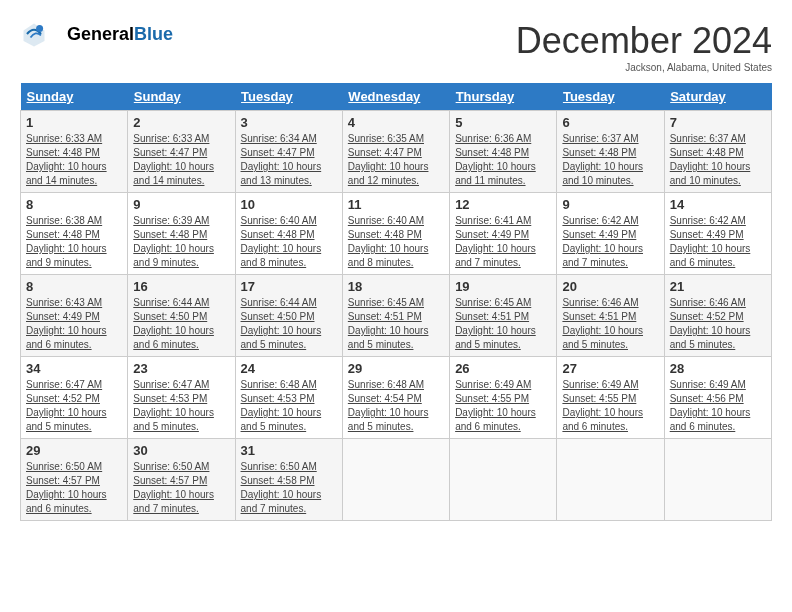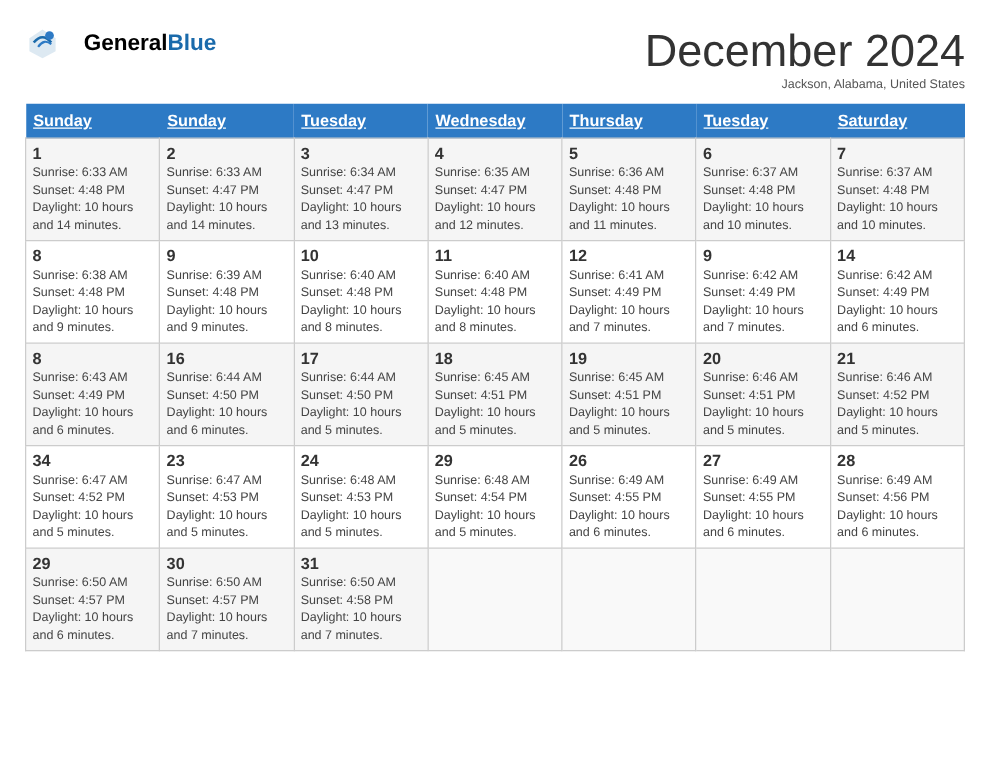--- a/index.html
+++ b/index.html
@@ -82,20 +82,21 @@
       font-size: 13px;
       font-weight: bold;
       color: #333;
       display: block;
       margin-bottom: 2px;
     }
     .day-info {
       font-size: 10px;
       color: #444;
       line-height: 1.4;
+      text-decoration: underline;
     }
     .empty-cell {
       background: #f9f9f9 !important;
     }
   </style>
 </head>
 <body>
 
 <div class="header">
   <div class="logo">

